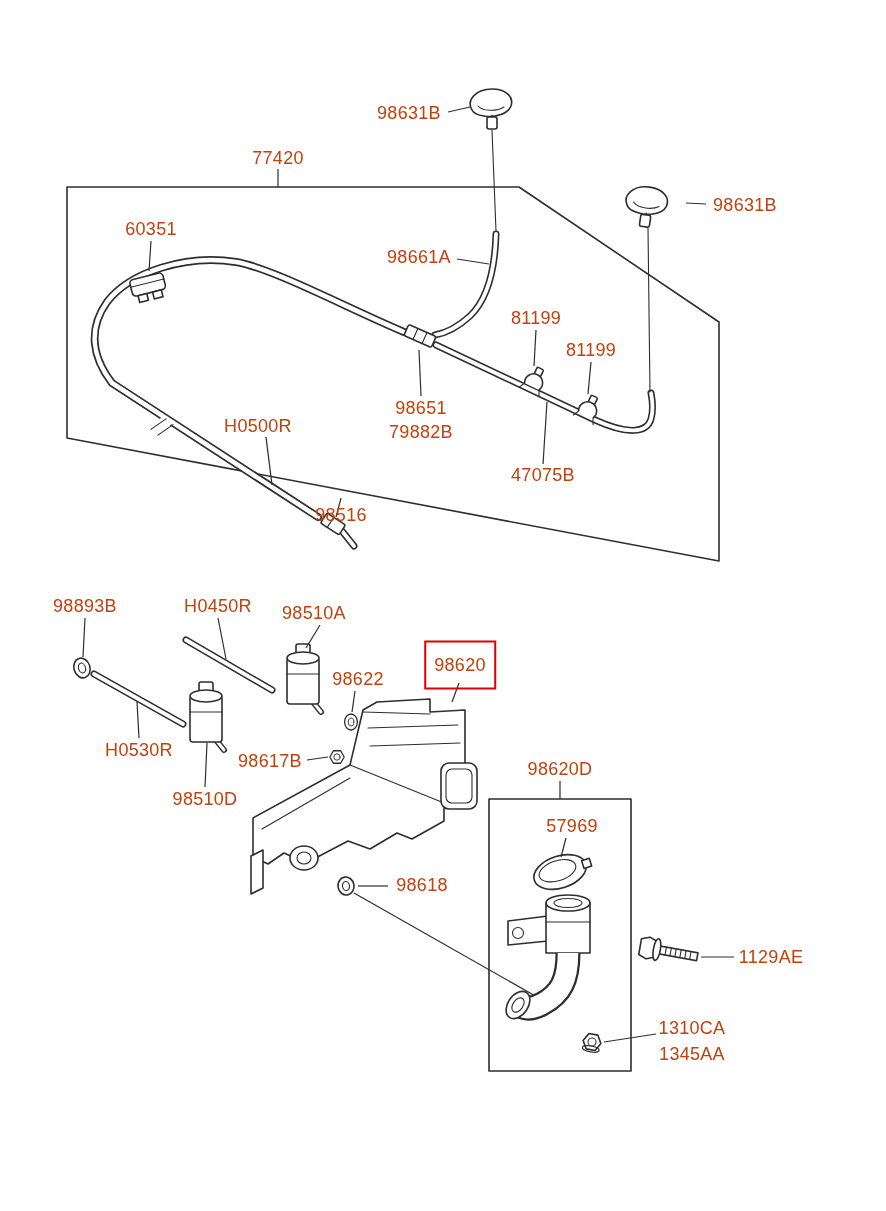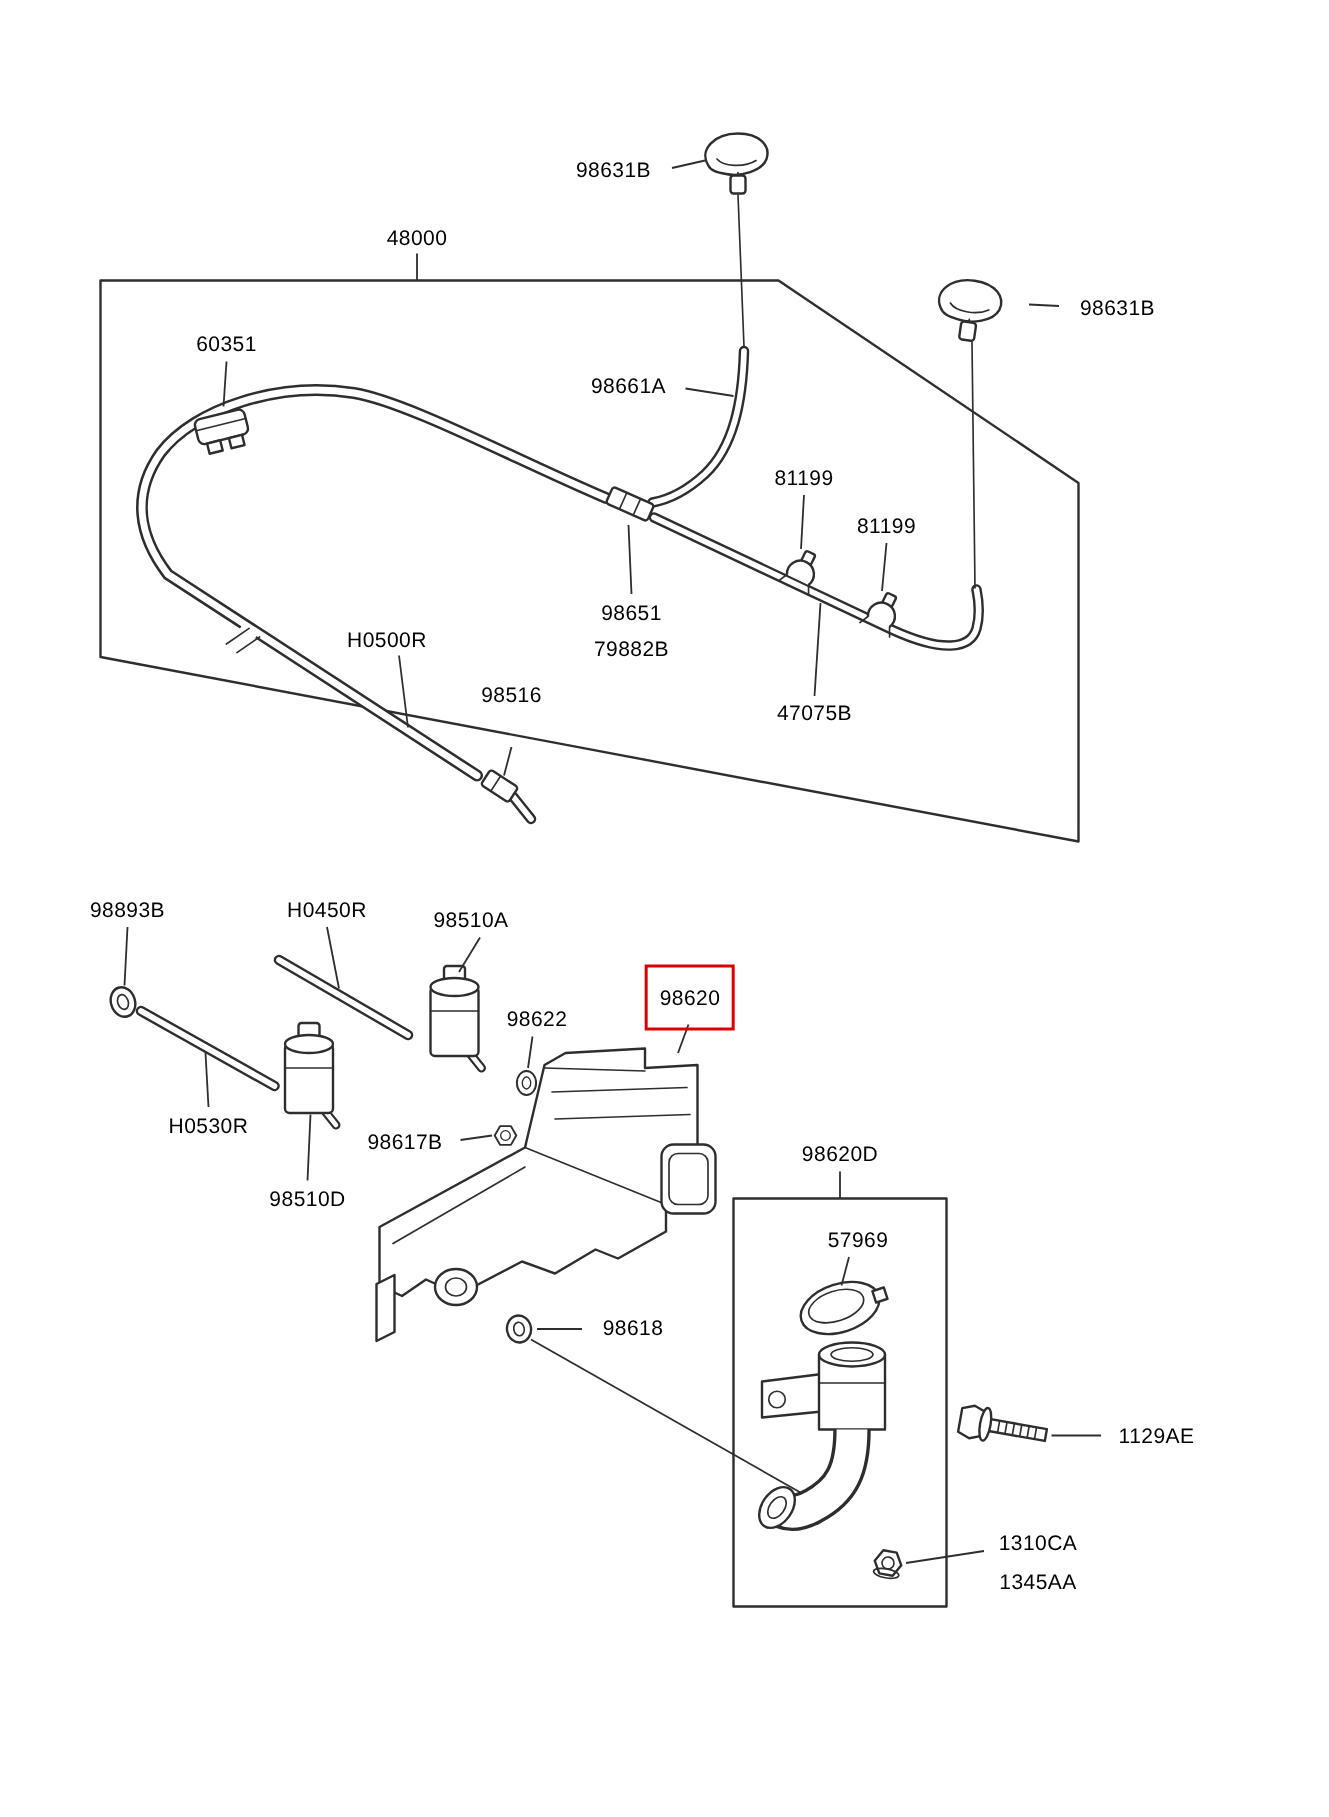--- a/index.html
+++ b/index.html
@@ -10,21 +10,21 @@
   .thin{stroke-width:1.1;}
   .fill{fill:#ffffff;stroke:var(--line-color,#2e2e2e);stroke-width:1.6;stroke-linejoin:round;}
   .tube-o{fill:none;stroke:var(--line-color,#2e2e2e);stroke-width:8;stroke-linecap:round;}
   .tube-i{fill:none;stroke:#ffffff;stroke-width:4.6;stroke-linecap:round;}
   .tube-o.sm{stroke-width:7;} .tube-i.sm{stroke-width:3.8;}
   .stub-o{fill:none;stroke:var(--line-color,#2e2e2e);stroke-width:6;stroke-linecap:round;}
   .stub-i{fill:none;stroke:#ffffff;stroke-width:3;stroke-linecap:round;}
   .pipe-o{fill:none;stroke:var(--line-color,#2e2e2e);stroke-width:25;stroke-linecap:butt;}
   .pipe-i{fill:none;stroke:#ffffff;stroke-width:20.5;stroke-linecap:butt;}
   .ldr{fill:none;stroke:var(--line-color,#2e2e2e);stroke-width:1.2;}
-  .lbl{position:absolute;transform:translate(-50%,-50%);font-size:14px;color:#000000;
+  .lbl{position:absolute;transform:translate(-50%,-50%);font-size:18px;color:#c2410c;
        white-space:nowrap;letter-spacing:.3px;}
   .lbl.highlight{border:2.5px solid var(--highlight-color,#dd0000);padding:12px 8px;}
 </style>
 </head>
 <body>
 
 <div class="stage">
 
   <svg width="886" height="1211" viewBox="0 0 886 1211">
     <defs>
@@ -229,31 +229,31 @@
       <line x1="459" y1="683" x2="452" y2="702"></line>
       <line x1="560" y1="781" x2="560" y2="799"></line>
       <line x1="566" y1="838" x2="561" y2="857"></line>
       <line x1="388" y1="886" x2="358" y2="886"></line>
       <line x1="734" y1="957" x2="701" y2="957"></line>
       <line x1="656" y1="1034" x2="604" y2="1042"></line>
     </g>
   </svg>
 
   <div class="lbl" style="left:409px;top:113px">98631B</div>
-  <div class="lbl" style="left:278px;top:158px">48000</div>
+  <div class="lbl" style="left:278px;top:158px">77420</div>
   <div class="lbl" style="left:745px;top:205px">98631B</div>
   <div class="lbl" style="left:151px;top:229px">60351</div>
   <div class="lbl" style="left:419px;top:257px">98661A</div>
   <div class="lbl" style="left:536px;top:318px">81199</div>
   <div class="lbl" style="left:591px;top:350px">81199</div>
   <div class="lbl" style="left:421px;top:408px">98651</div>
   <div class="lbl" style="left:421px;top:432px">79882B</div>
   <div class="lbl" style="left:258px;top:426px">H0500R</div>
   <div class="lbl" style="left:543px;top:475px">47075B</div>
-  <div class="lbl" style="left:341px;top:463px">98516</div>
+  <div class="lbl" style="left:341px;top:515px">98516</div>
   <div class="lbl" style="left:85px;top:606px">98893B</div>
   <div class="lbl" style="left:218px;top:606px">H0450R</div>
   <div class="lbl" style="left:314px;top:613px">98510A</div>
   <div class="lbl highlight" style="left:460px;top:665px">98620</div>
   <div class="lbl" style="left:358px;top:679px">98622</div>
   <div class="lbl" style="left:139px;top:750px">H0530R</div>
   <div class="lbl" style="left:270px;top:761px">98617B</div>
   <div class="lbl" style="left:205px;top:799px">98510D</div>
   <div class="lbl" style="left:560px;top:769px">98620D</div>
   <div class="lbl" style="left:572px;top:826px">57969</div>

